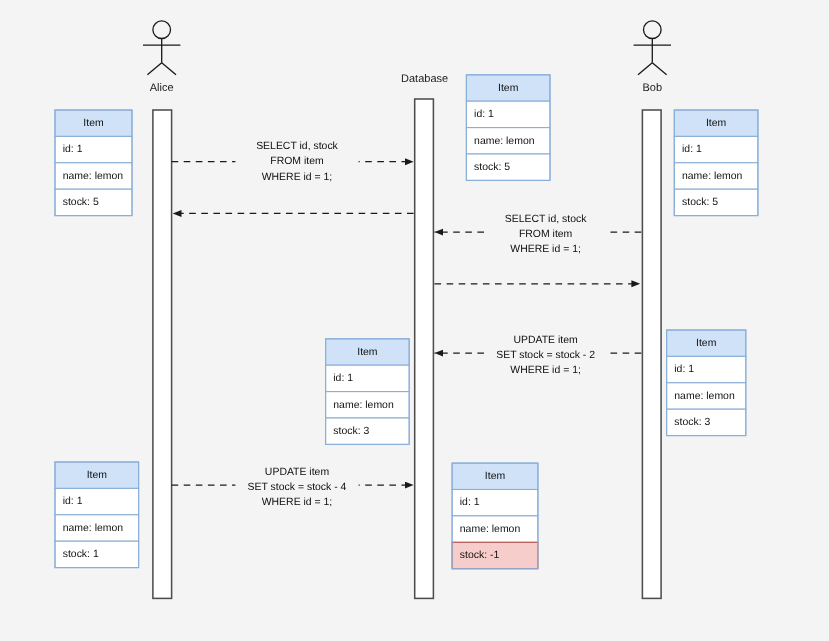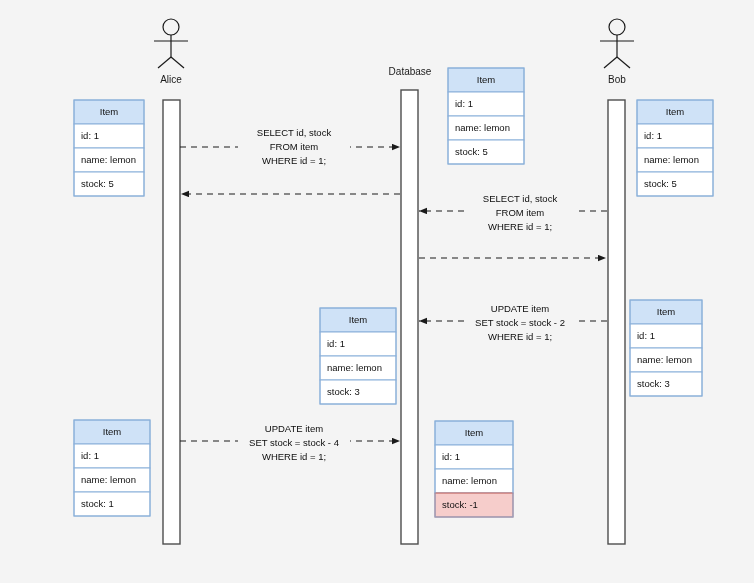--- a/index.html
+++ b/index.html
@@ -11,21 +11,20 @@
     width: 754px;
     height: 583px;
     overflow: hidden;
     font-family: "Liberation Sans", sans-serif;
   }
   #diagram-root {
     position: relative;
     width: 708px;
     height: 583px;
     background: #f4f4f4;
-    margin-left: 24px;
   }
   svg#seq {
     position: absolute;
     left: 0;
     top: 0;
     width: 754px;
     height: 583px;
     display: block;
   }
   .actor-label {

